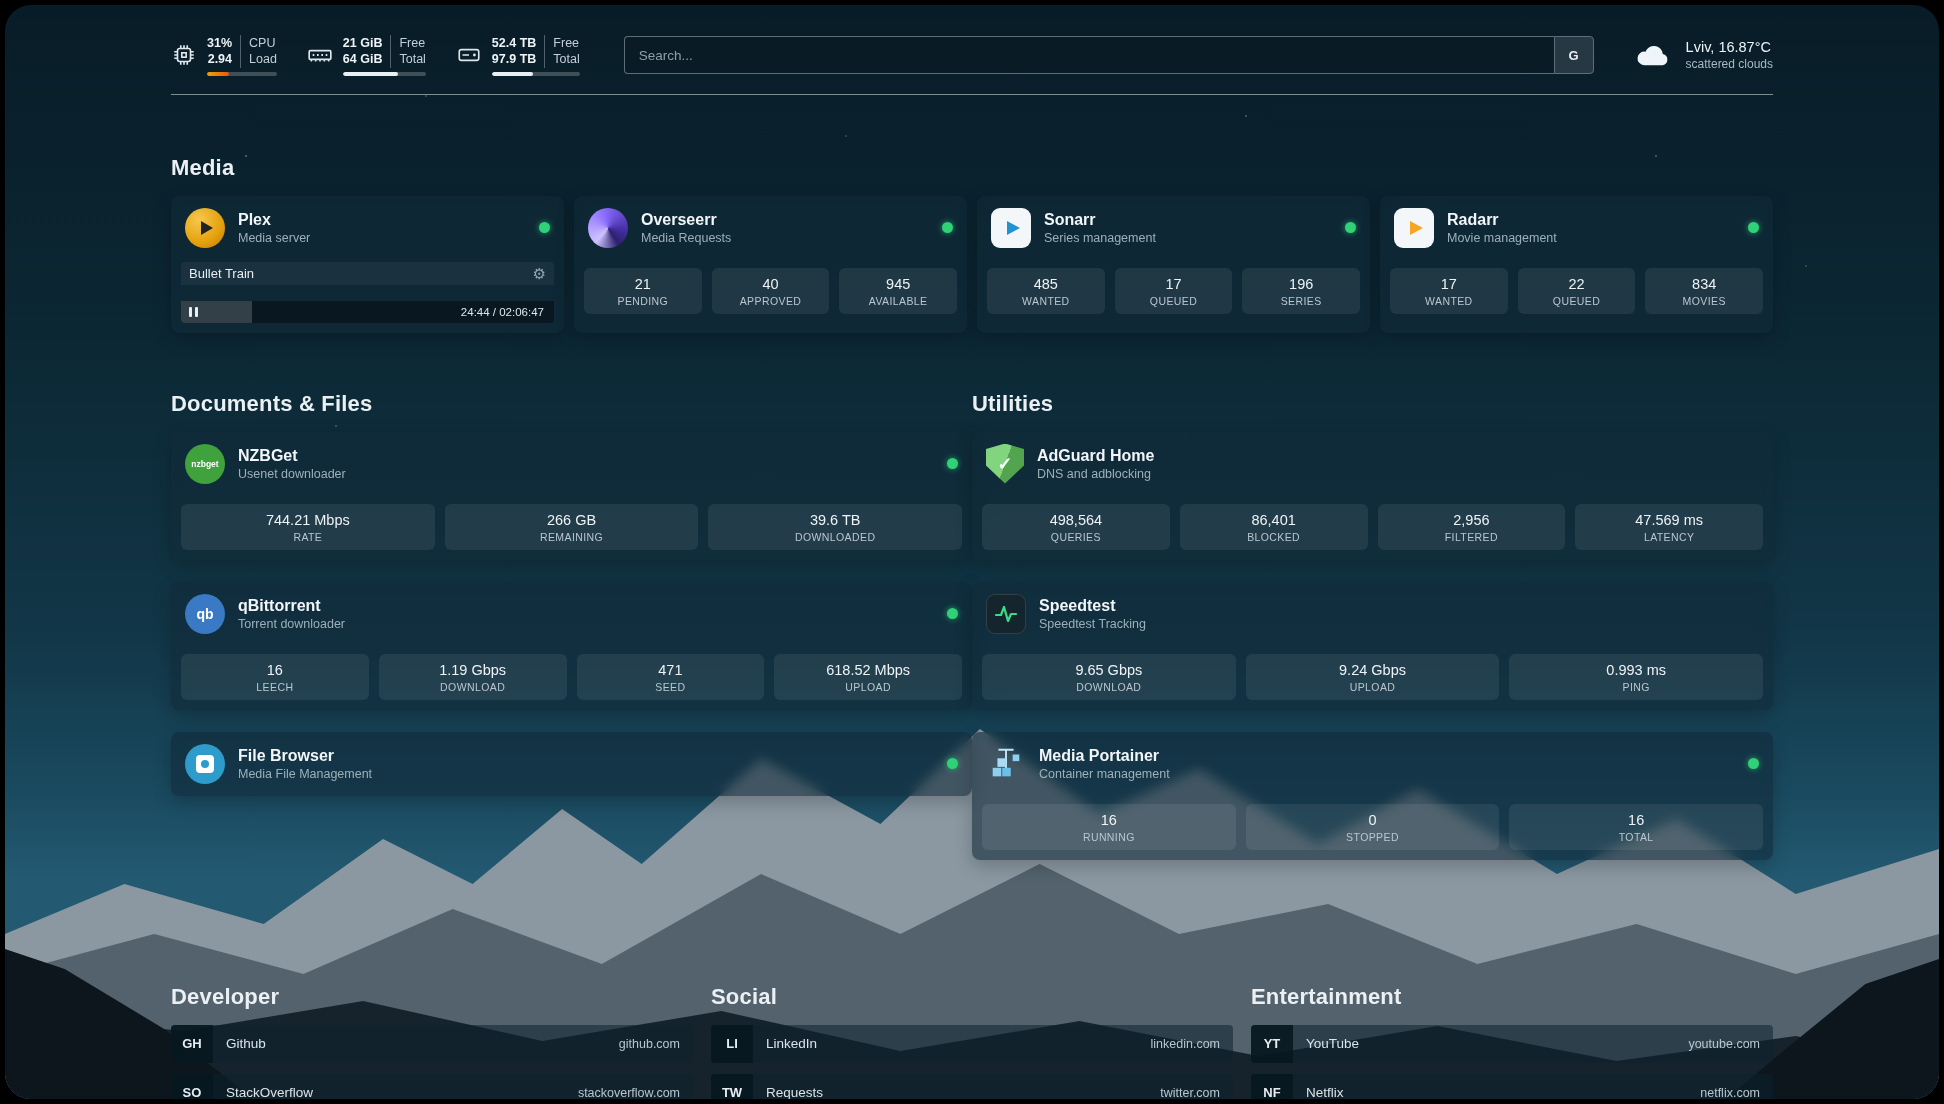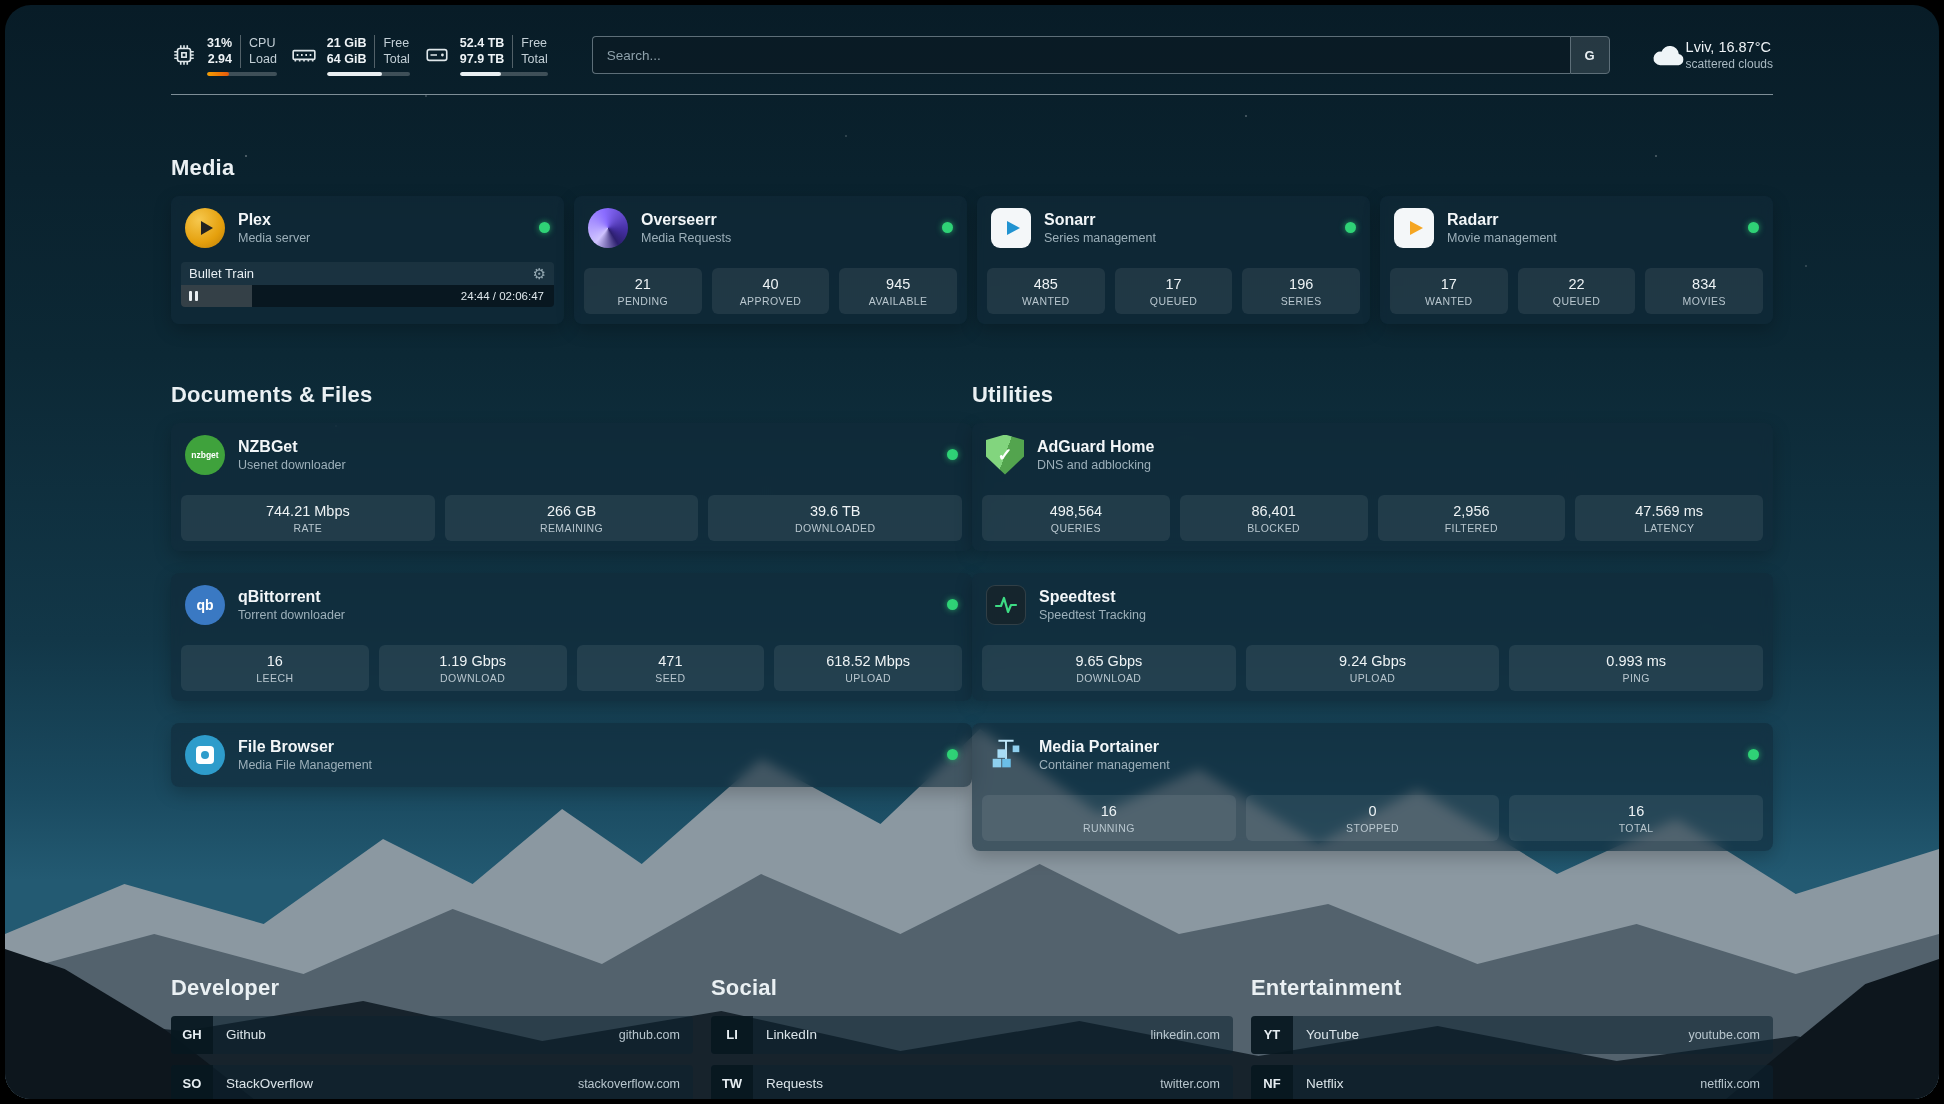--- a/index.html
+++ b/index.html
@@ -16,41 +16,41 @@
     1800px 260px 0 rgba(255,255,255,.2), 330px 420px 0 rgba(255,255,255,.25),
     760px 480px 0 rgba(255,255,255,.18), 1180px 430px 0 rgba(255,255,255,.22),
     1560px 470px 0 rgba(255,255,255,.2), 520px 640px 0 rgba(255,255,255,.18),
     980px 600px 0 rgba(255,255,255,.2), 1700px 620px 0 rgba(255,255,255,.16);
   }
   .mountains{ position:absolute; left:0; right:0; bottom:0; height:430px; width:100%; }
   .content{ position:relative; height:100%; padding:30px 166px 0; z-index:2; }
 
   
   .topbar{ display:flex; align-items:center; }
-  .metrics{ display:flex; gap:14px; align-items:center; }
+  .metrics{ display:flex; gap:30px; align-items:center; }
   .metric{ display:flex; gap:10px; align-items:center; color:#e8eef1; }
   .m-icon svg{ width:26px; height:26px; display:block; }
   .m-grid{ display:flex; gap:0; font-size:12.5px; line-height:1.3; }
   .m-vals{ text-align:right; color:#eef3f6; font-weight:600; }
   .m-labs{ margin-left:8px; padding-left:8px; border-left:1px solid rgba(255,255,255,.3); color:#c3cfd6; }
   .m-bar{ margin-top:4px; height:4px; border-radius:2px; background:rgba(255,255,255,.22); overflow:hidden; }
   .m-fill{ display:block; height:100%; border-radius:2px; background:#e9eff2; }
   .m-fill.cpu{ background:linear-gradient(90deg,#f59f00,#e8590c); }
   .search{ flex:1; display:flex; margin:0 40px 0 44px; height:38px; }
   .search input{
     flex:1; background:rgba(10,26,36,.65); border:1px solid #5d6e78; border-right:none;
     border-radius:4px 0 0 4px; padding:0 14px; color:#dbe5ea; font-size:13.5px; outline:none;
     font-family:"Liberation Sans", sans-serif;
   }
   .search input::placeholder{ color:#8da0aa; }
   .search .engine{
     width:40px; border:1px solid #5d6e78; border-radius:0 4px 4px 0;
     background:rgba(255,255,255,.12); color:#e9eff2; font-size:13px; font-weight:bold; cursor:pointer;
   }
-  .weather{ display:flex; align-items:center; gap:0; color:#eef3f6; }
+  .weather{ display:flex; align-items:center; gap:16px; color:#eef3f6; }
   .weather .cloud svg{ width:36px; height:28px; display:block; }
   .weather .loc{ font-size:14.5px; }
   .weather .cond{ font-size:12px; color:#a9b9c2; margin-top:2px; }
   .divider{ height:1px; background:rgba(222,234,240,.55); margin-top:18px; }
 
   
   h2.sec-title{ color:#eaf0f3; font-size:22px; font-weight:600; letter-spacing:.2px; margin:0 0 15px; }
   .media-sec{ margin-top:60px; }
   .media-row{ display:flex; gap:10px; }
   .media-row .card{ flex:1; }
@@ -91,21 +91,21 @@
   .icon-filebrowser .fb-sq::after{ content:""; position:absolute; left:5px; top:5px; width:8px; height:8px;
     border-radius:50%; background:#2e9ccb; }
   .icon-adguard{ width:38px; height:40px;
     clip-path:polygon(50% 0%, 100% 14%, 100% 55%, 50% 100%, 0% 55%, 0% 14%);
     background:linear-gradient(110deg,#82d57e 50%,#53a44e 50%); color:#fff; font-size:18px; font-weight:bold; }
   .icon-speedtest{ border-radius:9px; background:#15252d; border:1px solid rgba(255,255,255,.12); }
   .icon-speedtest svg{ width:26px; height:26px; }
   .icon-portainer svg{ width:38px; height:38px; }
 
   
-  .np-row{ display:flex; align-items:flex-end; margin:2px 10px 0; padding:4px 8px;
+  .np-row{ display:flex; align-items:flex-end; margin:2px 10px 16px; padding:4px 8px;
     background:rgba(255,255,255,.05); border-radius:4px 4px 0 0; }
   .np-title{ color:#e7eef2; font-size:13px; }
   .gear{ margin-left:auto; color:#93a7b1; font-size:15px; cursor:pointer; line-height:1; }
   .np-bar{ position:relative; height:22px; margin:0 10px 10px; background:rgba(7,19,27,.8);
     border-radius:0 0 4px 4px; overflow:hidden; }
   .np-fill{ position:absolute; left:0; top:0; bottom:0; background:rgba(255,255,255,.18);
     display:flex; align-items:center; padding-left:8px; gap:3px; }
   .pb{ display:block; width:3px; height:10px; background:#e9eff2; border-radius:1px; }
   .np-time{ position:absolute; right:10px; top:0; line-height:22px; color:#dfe8ec; font-size:11.5px; }
 

